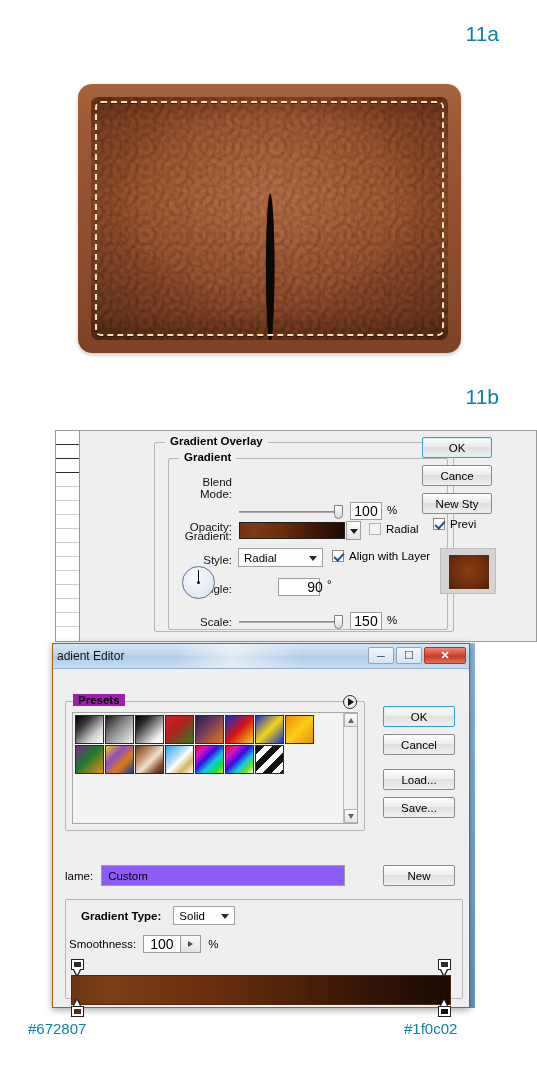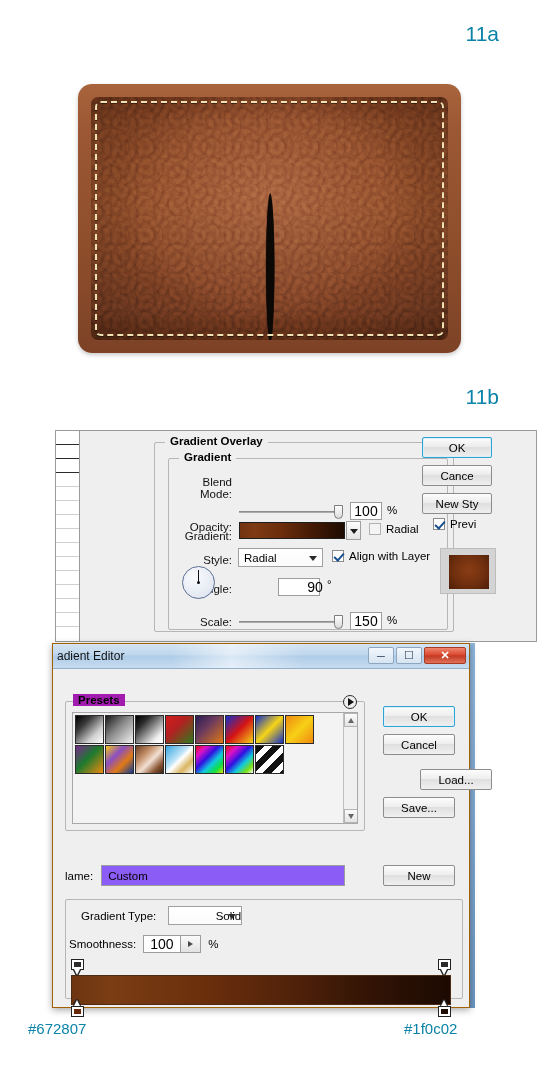--- a/index.html
+++ b/index.html
@@ -597,42 +597,42 @@
             </div>
         </div>
       </div>
 
       <div class="ge-btn primary" style="left:330px; top:37px;">
         <span>OK</span>
       </div>
       <div class="ge-btn" style="left:330px; top:65px;">
         <span>Cancel</span>
       </div>
-      <div class="ge-btn" style="left:330px; top:100px;margin-left:37px;">
+      <div class="ge-btn" style="left:330px; top:100px;">
         <span>Load...</span>
       </div>
       <div class="ge-btn" style="left:330px; top:128px;">
         <span>Save...</span>
       </div>
 
       <div id="name-row">
         <span style="font-size:11.5px;">lame:</span>
         <div id="name-input">
           <span>Custom</span>
         </div>
       </div>
       <div class="ge-btn" style="left:330px; top:196px;">
         <span>New</span>
       </div>
 
       <div id="type-group"></div>
 
       <div id="type-row">
-        <span style="font-size:11.5px; font-weight:normal; background:#efefef; padding:0 4px;text-align:right;">Gradient Type:</span>
-        <div class="combo" style="width:74px;justify-content:flex-end;">
+        <span style="font-size:11.5px; font-weight:bold; background:#efefef; padding:0 4px;text-align:right;">Gradient Type:</span>
+        <div class="combo" style="width:62px;">
           <span>Solid</span>
           <span class="arrow"></span>
         </div>
       </div>
 
       <div id="smooth-row">
         <span style="font-size:11.5px;">Smoothness:</span>
         <div style="display:flex;">
           <div class="numbox" style="width:38px; justify-content:flex-start; padding-left:6px;">
             <span>100</span>

